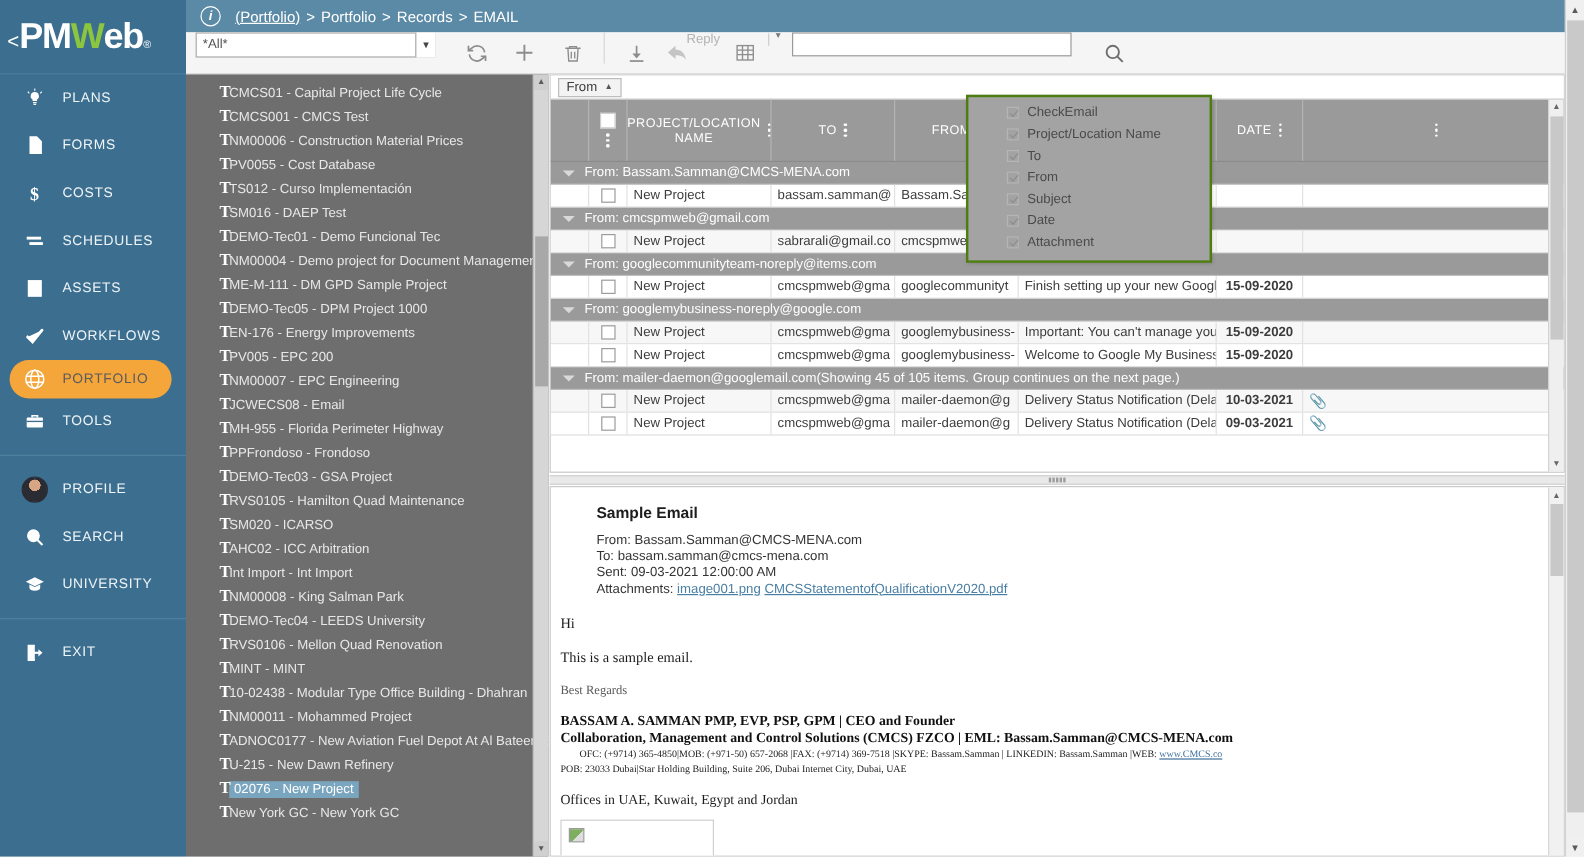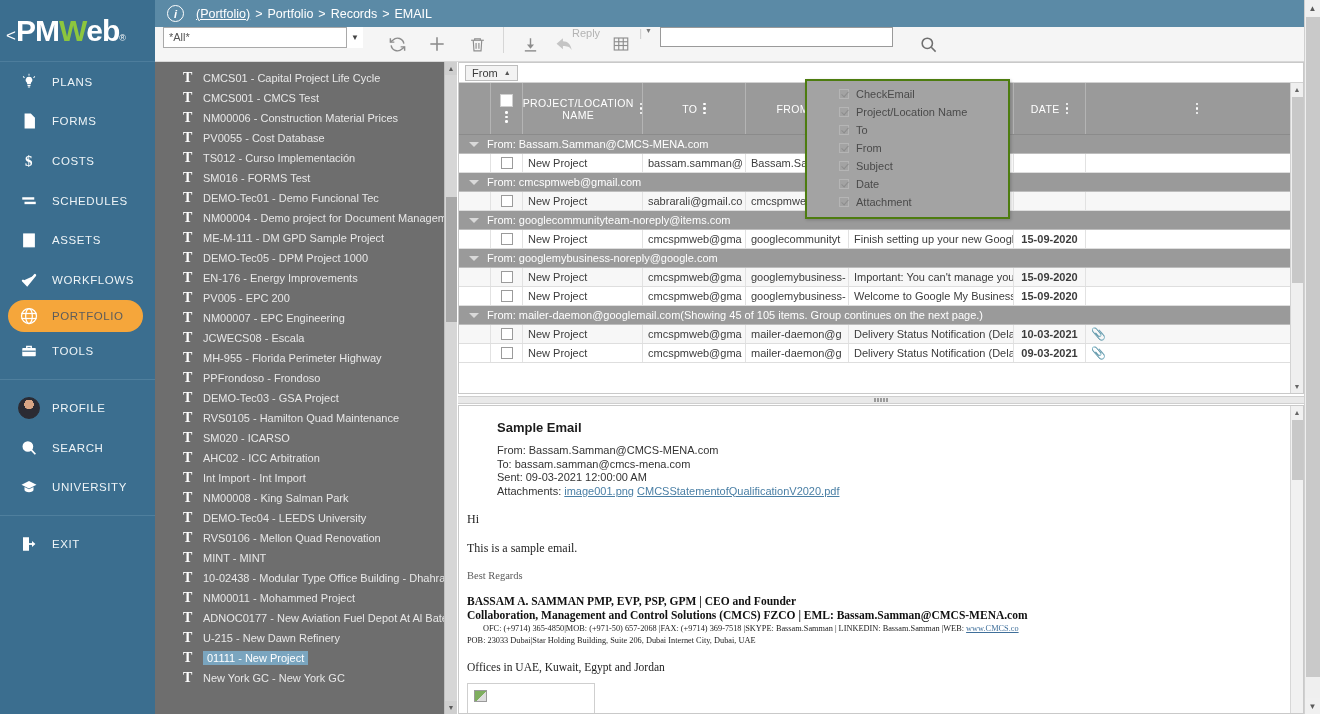--- a/index.html
+++ b/index.html
@@ -88,21 +88,21 @@
     background: #6e6e6e; overflow: hidden;
   }
   .proj-row {
     height: 20px; display: flex; align-items: center; padding-left: 24px;
     font-size: 11px; color: #e8e8e8; white-space: nowrap; cursor: pointer;
   }
   .proj-t {
     position: absolute; left: 28px; font-family: "Liberation Serif", serif;
     font-size: 14px; font-weight: bold; color: #fff;
   }
-  .proj-row span.lbl { margin-left: 24px; }
+  .proj-row span.lbl { margin-left: 12px; }
   .proj-row.sel span.lbl { background: #7aa5bf; color: #fff; padding: 1px 4px; }
   .proj-scroll {
     position: absolute; right: 0; top: 0; width: 13px; bottom: 0; background: #d6d6d6;
     border-left: 1px solid #bfbfbf;
   }
   .ps-up, .ps-dn {
     height: 13px; background: #cfcfcf; display: flex; align-items: center;
     justify-content: center; font-size: 7px; color: #5a5a5a;
   }
   .ps-dn { position: absolute; bottom: 0; left: 0; right: 0; }
@@ -490,21 +490,21 @@
           <div class="proj-row">
             <span class="proj-t">T</span>
             <span class="lbl">PV0055 - Cost Database</span>
           </div>
           <div class="proj-row">
             <span class="proj-t">T</span>
             <span class="lbl">TS012 - Curso Implementación</span>
           </div>
           <div class="proj-row">
             <span class="proj-t">T</span>
-            <span class="lbl">SM016 - FORMS Test</span>
+            <span class="lbl">SM016 - DAEP Test</span>
           </div>
           <div class="proj-row">
             <span class="proj-t">T</span>
             <span class="lbl">DEMO-Tec01 - Demo Funcional Tec</span>
           </div>
           <div class="proj-row">
             <span class="proj-t">T</span>
             <span class="lbl">NM00004 - Demo project for Document Management</span>
           </div>
           <div class="proj-row">
@@ -522,21 +522,21 @@
           <div class="proj-row">
             <span class="proj-t">T</span>
             <span class="lbl">PV005 - EPC 200</span>
           </div>
           <div class="proj-row">
             <span class="proj-t">T</span>
             <span class="lbl">NM00007 - EPC Engineering</span>
           </div>
           <div class="proj-row">
             <span class="proj-t">T</span>
-            <span class="lbl">JCWECS08 - Escala</span>
+            <span class="lbl">JCWECS08 - Email</span>
           </div>
           <div class="proj-row">
             <span class="proj-t">T</span>
             <span class="lbl">MH-955 - Florida Perimeter Highway</span>
           </div>
           <div class="proj-row">
             <span class="proj-t">T</span>
             <span class="lbl">PPFrondoso - Frondoso</span>
           </div>
           <div class="proj-row">
@@ -586,21 +586,21 @@
           <div class="proj-row">
             <span class="proj-t">T</span>
             <span class="lbl">ADNOC0177 - New Aviation Fuel Depot At Al Bateen E</span>
           </div>
           <div class="proj-row">
             <span class="proj-t">T</span>
             <span class="lbl">U-215 - New Dawn Refinery</span>
           </div>
           <div class="proj-row sel">
             <span class="proj-t">T</span>
-            <span class="lbl">01111 - New Project</span>
+            <span class="lbl">02076 - New Project</span>
           </div>
           <div class="proj-row">
             <span class="proj-t">T</span>
             <span class="lbl">New York GC - New York GC</span>
           </div>
         </div>
       <div class="proj-scroll">
         <div class="ps-up">▲</div>
         <div class="ps-thumb"></div>
         <div class="ps-dn">▼</div>

